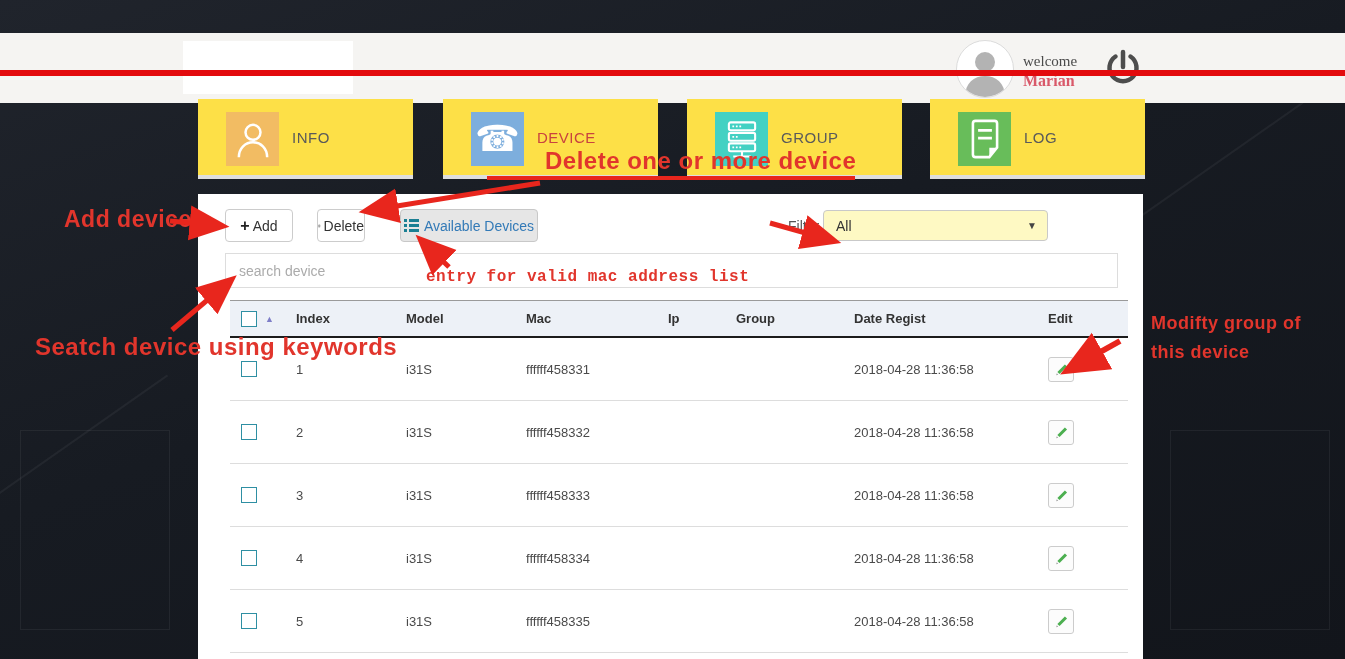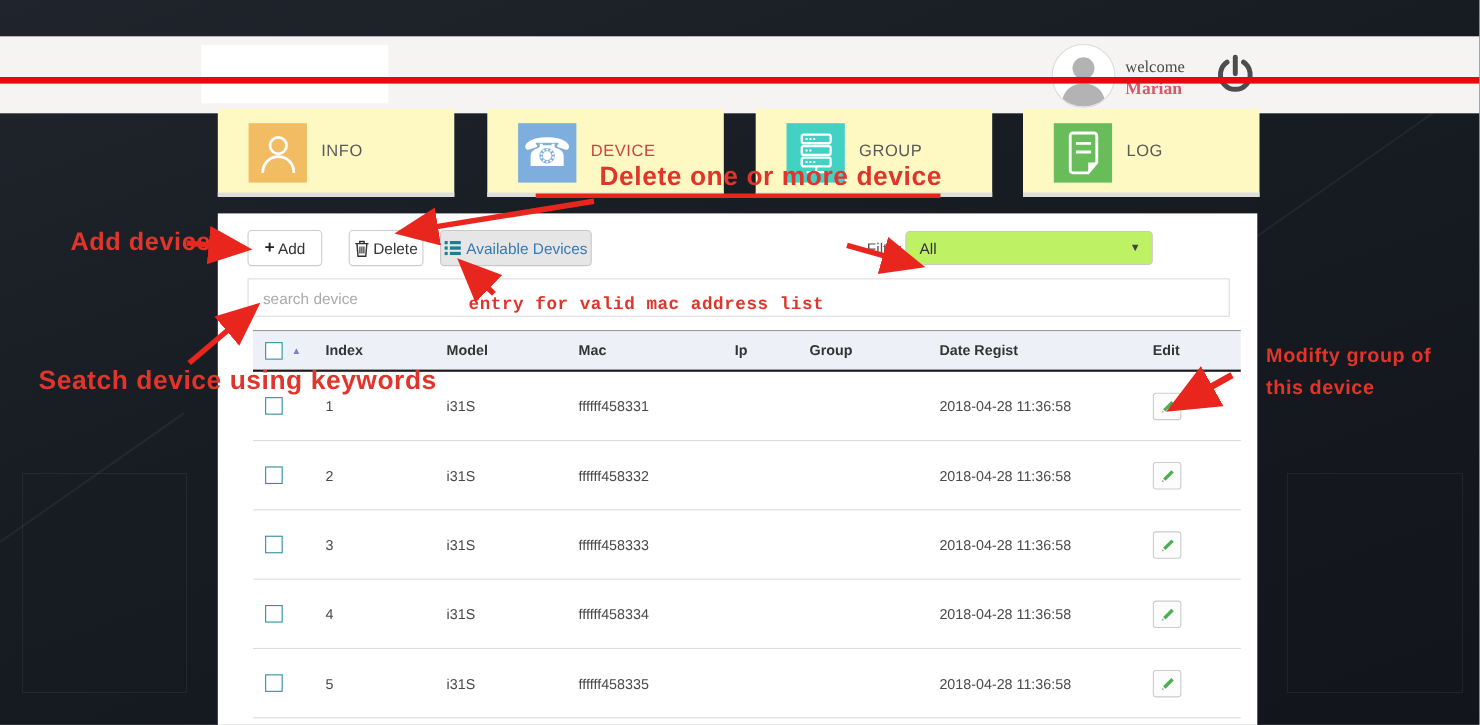--- a/index.html
+++ b/index.html
@@ -16,40 +16,40 @@
   .logo-box { position:absolute; left:183px; top:8px; width:170px; height:53px; background:#ffffff; }
   .avatar { position:absolute; left:956px; top:7px; width:58px; height:58px; border-radius:50%;
             background:#ffffff; border:1px solid #dcdcdc; overflow:hidden; }
   .welcome-wrap { position:absolute; left:1023px; top:18px; line-height:20px; }
   .welcome-label { font-family:"Liberation Serif", serif; font-size:15px; color:#4a4a4a; }
   .welcome-name { font-family:"Liberation Serif", serif; font-size:16px; font-weight:bold; color:#d9596a; }
   .power-btn { position:absolute; left:1104px; top:16px; width:38px; height:40px; background:none; border:none; cursor:pointer; }
   .red-bar { position:absolute; left:0; top:70px; width:1345px; height:6px; background:#e30b0e; }
 
   
-  .nav-card { position:absolute; top:99px; width:215px; height:80px; background:#fef9c3; }
+  .nav-card { position:absolute; top:99px; width:215px; height:80px; background:#fde047; }
   .nav-card::after { content:""; position:absolute; left:0; bottom:0; width:100%; height:4px; background:#dedede; }
   .nav-icon { position:absolute; left:28px; top:13px; width:53px; height:54px; display:flex; align-items:center; justify-content:center; }
   .nav-label { position:absolute; left:94px; top:30px; font-size:15px; color:#5a5a5a; letter-spacing:0.5px; }
   .nav-label.active { color:#c9433f; }
   .phone-glyph { font-size:36px; color:#ffffff; line-height:1; }
 
   
   .panel { position:absolute; left:198px; top:194px; width:945px; height:465px; background:#ffffff; }
 
   .btn { position:absolute; height:33px; background:#ffffff; border:1px solid #cccccc; border-radius:4px;
          font-size:14px; color:#333333; cursor:pointer; display:flex; align-items:center; justify-content:center; gap:3px;
          font-family:"Liberation Sans", sans-serif; }
   .btn-add { left:27px; top:15px; width:68px; }
-  .btn-delete { left:119px; top:15px; width:68px; }
+  .btn-delete { left:119px; top:15px; width:48px; }
   .btn-available { left:202px; top:15px; width:138px; background:#e6e6e6; color:#337ab7; border-color:#c8c8c8; gap:5px; }
   .plus-glyph { font-weight:bold; font-size:16px; color:#222222; }
 
   .filter-label { position:absolute; left:590px; top:24px; font-size:14px; color:#555555; }
-  .filter-select { position:absolute; left:625px; top:16px; width:225px; height:31px; background:#bef264;
+  .filter-select { position:absolute; left:625px; top:16px; width:225px; height:31px; background:#fef9c3;
                    border:1px solid #c9c9c9; border-radius:4px; cursor:pointer; display:flex; align-items:center; }
   .filter-value { font-size:14px; color:#333333; padding-left:12px; }
   .filter-caret { position:absolute; right:10px; font-size:10px; color:#444444; }
   .count-label { position:absolute; left:856px; top:24px; font-size:14px; color:#333333;margin-top:48px; }
 
   .search-input { position:absolute; left:27px; top:59px; width:893px; height:35px; border:1px solid #dddddd;
                   padding-left:13px; font-size:14px; color:#333333; outline:none; font-family:"Liberation Sans", sans-serif; }
   .search-input::placeholder { color:#ababab; }
 
   

